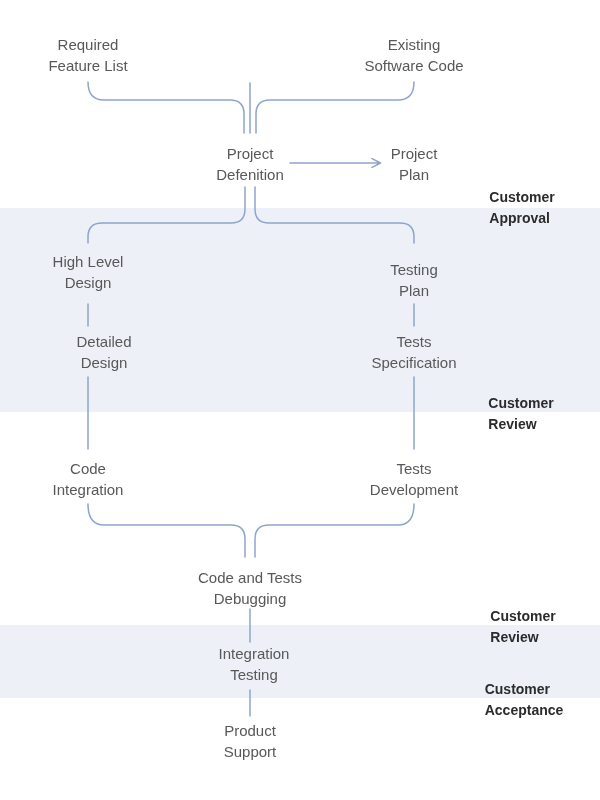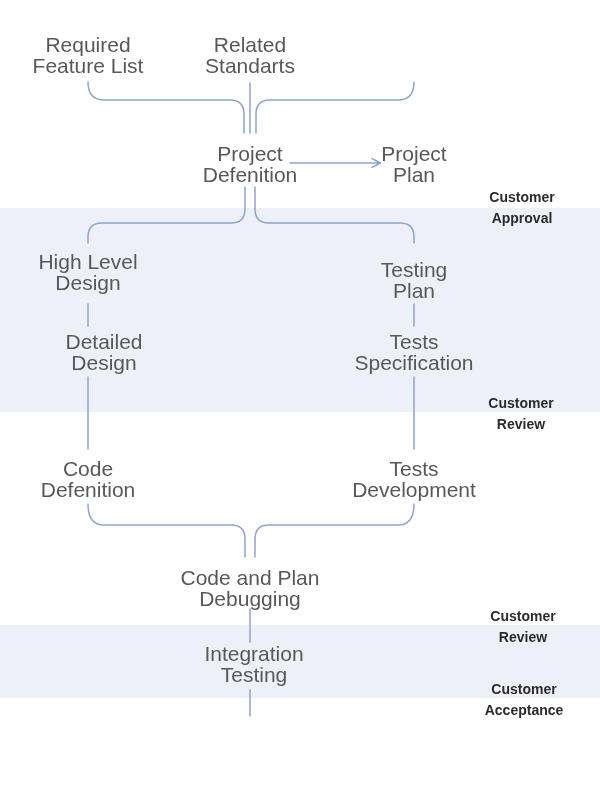--- a/index.html
+++ b/index.html
@@ -19,29 +19,29 @@
     stroke-width:1.5;
     fill:none;
     stroke-linecap:round;
     stroke-linejoin:round;
   }
   .node{
     position:absolute;
     transform:translate(-50%,-50%);
     white-space:pre-line;
     text-align:center;
-    font-size:21px;
+    font-size:15px;
     line-height:21px;
     color:var(--node-text,#58585a);
   }
   .phase{
     position:absolute;
     transform:translate(-50%,-50%);
     white-space:pre-line;
-    text-align:center;
+    text-align:left;
     font-size:14px;
     line-height:21px;
     font-weight:bold;
     color:var(--label-text,#2b2b2b);
   }
 </style>
 </head>
 <body>
 
 <div class="stage">
@@ -67,47 +67,49 @@
 
     <path d="M 88 504 Q 88 525 104 525 L 231 525 Q 245 525 245 539 L 245 557"></path>
     <path d="M 414 504 Q 414 525 398 525 L 269 525 Q 255 525 255 539 L 255 557"></path>
 
     <path d="M 250 609 L 250 642"></path>
     <path d="M 250 690 L 250 716"></path>
   </svg>
 
   <div class="node" style="left:88px;top:54.5px">Required
 Feature List</div>
-  <div class="node" style="left:250px;top:54.5px">Related
-Standarts</div>
+  <div class="node" style="left:414px;top:54.5px">Existing
+Software Code</div>
 
   <div class="node" style="left:250px;top:163.5px">Project
 Defenition</div>
   <div class="node" style="left:414px;top:163.5px">Project
 Plan</div>
 
   <div class="node" style="left:88px;top:272px">High Level
 Design</div>
   <div class="node" style="left:414px;top:279.5px">Testing
 Plan</div>
 
   <div class="node" style="left:104px;top:351.5px">Detailed
 Design</div>
   <div class="node" style="left:414px;top:351.5px">Tests
 Specification</div>
 
   <div class="node" style="left:88px;top:478.5px">Code
-Defenition</div>
+Integration</div>
   <div class="node" style="left:414px;top:478.5px">Tests
 Development</div>
 
-  <div class="node" style="left:250px;top:587.5px">Code and Plan
+  <div class="node" style="left:250px;top:587.5px">Code and Tests
 Debugging</div>
   <div class="node" style="left:254px;top:663.5px">Integration
 Testing</div>
+  <div class="node" style="left:250px;top:740.5px">Product
+Support</div>
 
   <div class="phase" style="left:522px;top:207.5px">Customer
 Approval</div>
   <div class="phase" style="left:521px;top:413.5px">Customer
 Review</div>
   <div class="phase" style="left:523px;top:626.5px">Customer
 Review</div>
   <div class="phase" style="left:524px;top:699.5px">Customer
 Acceptance</div>
 

